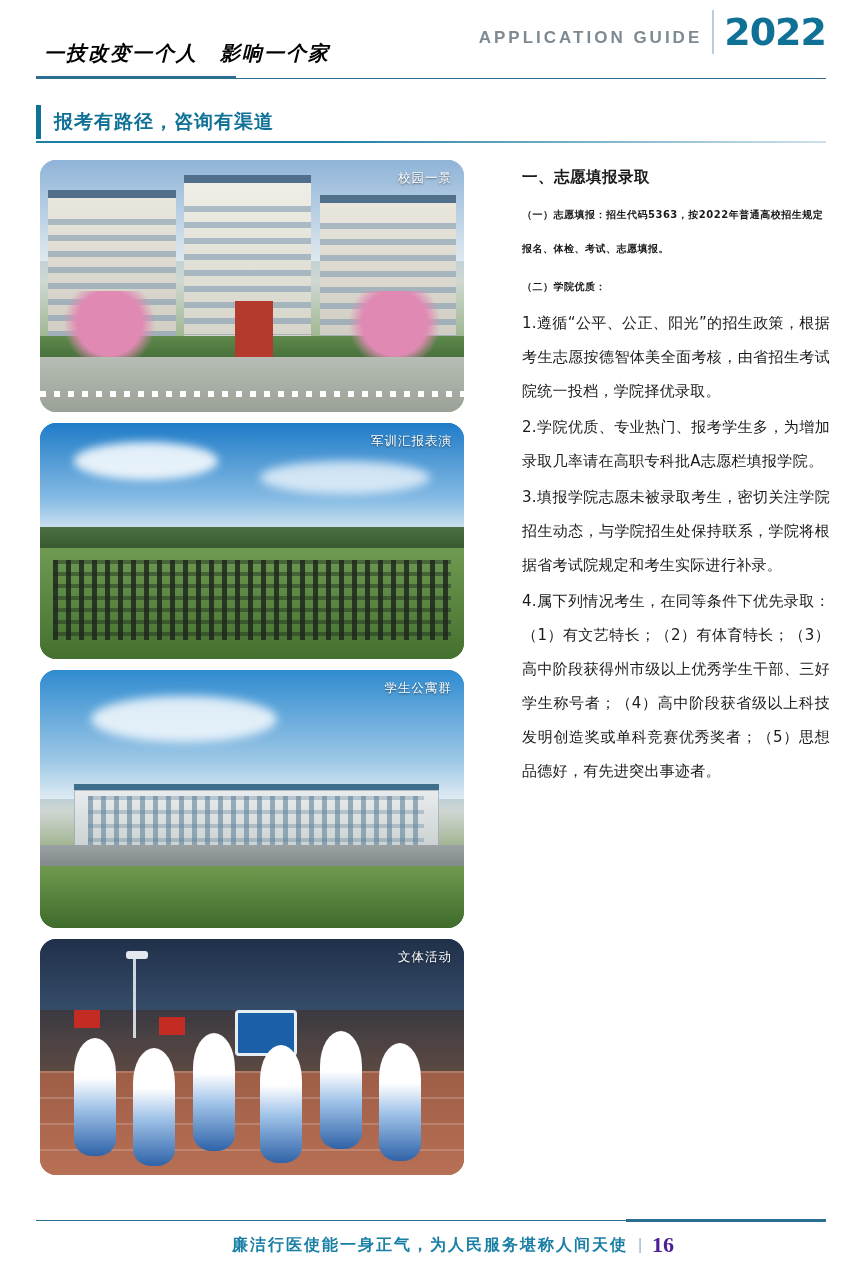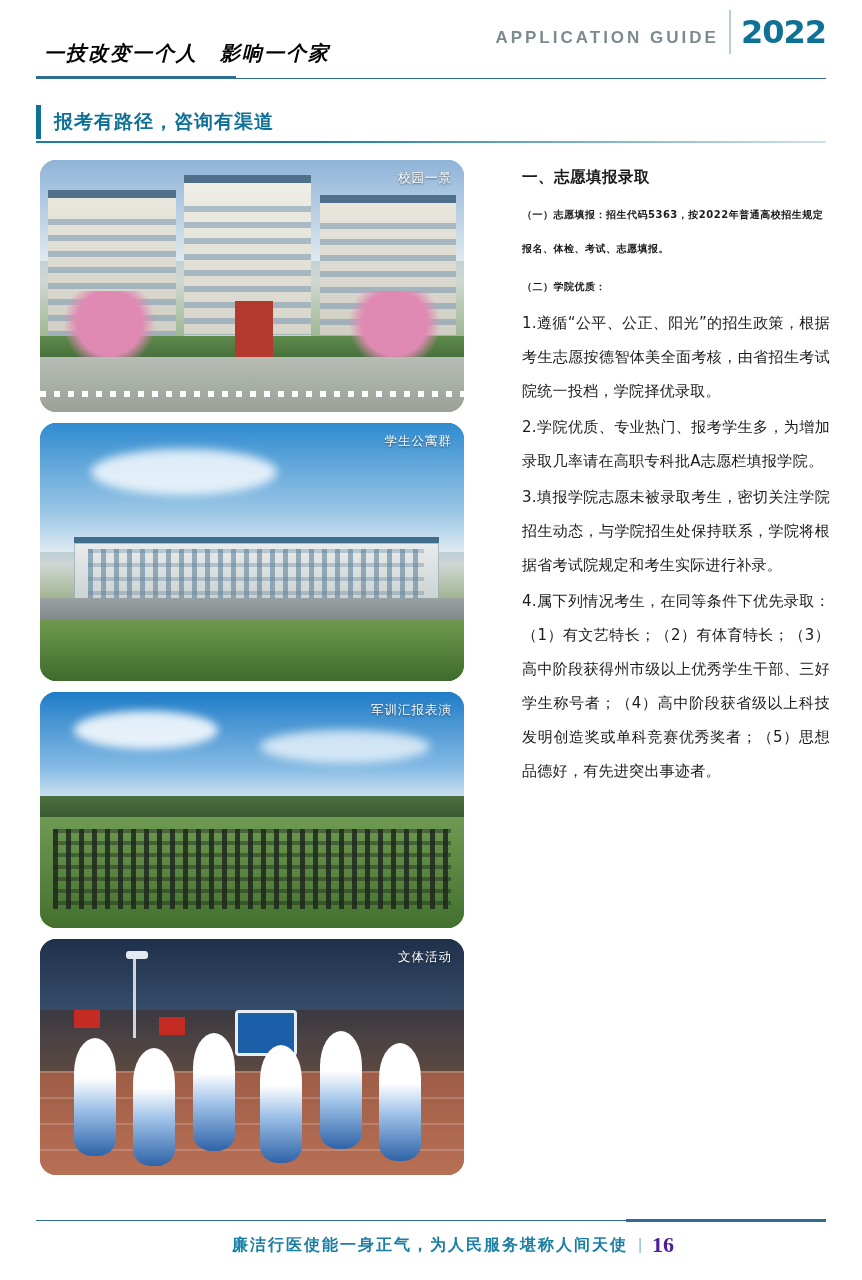--- a/index.html
+++ b/index.html
@@ -63,21 +63,21 @@
     font-family: "Liberation Sans", sans-serif;
     font-size: 17px;
     font-weight: bold;
     color: #7d8a92;
     letter-spacing: 3px;
     white-space: nowrap;
     padding-bottom: 6px;
   }
   .header-year {
     font-family: "DejaVu Sans", sans-serif;
-    font-size: 32px;
+    font-size: 38px;
     font-weight: bold;
     color: #0f7196;
     line-height: 44px;
     letter-spacing: -1px;
     margin-left: 10px;
     padding-left: 10px;
     border-left: 2px solid #b9ced8;
   }
   .header-rule {
     position: absolute;
@@ -334,39 +334,39 @@
         </div>
       <div class="layer hedge"></div>
       <div class="redgate"></div>
       <div class="blossomL"></div>
       <div class="blossomR"></div>
       <div class="layer plaza"></div>
       <div class="layer fence"></div>
       <div class="caption">校园一景</div>
     </div>
 
+    <div class="photo ph2">
+      <div class="layer sky"></div>
+      <div class="cloud1"></div>
+      <div class="cloud2"></div>
+      <div class="layer treeline"></div>
+      <div class="layer field"></div>
+      <div class="troops"></div>
+      <div class="caption">军训汇报表演</div>
+    </div>
+
     <div class="photo ph3">
       <div class="layer sky"></div>
       <div class="cloud1"></div>
       <div class="dorm">
           <div class="wins"></div>
         </div>
       <div class="road"></div>
       <div class="lawn"></div>
       <div class="caption">学生公寓群</div>
-    </div>
-
-    <div class="photo ph2">
-      <div class="layer sky"></div>
-      <div class="cloud1"></div>
-      <div class="cloud2"></div>
-      <div class="layer treeline"></div>
-      <div class="layer field"></div>
-      <div class="troops"></div>
-      <div class="caption">军训汇报表演</div>
     </div>
 
     <div class="photo ph4">
       <div class="layer sky"></div>
       <div class="layer crowd"></div>
       <div class="layer track"></div>
       <div class="lanes"></div>
       <div class="pole"></div>
       <div class="lamp"></div>
       <div class="flag" style="left:8%; top:30%;"></div>

